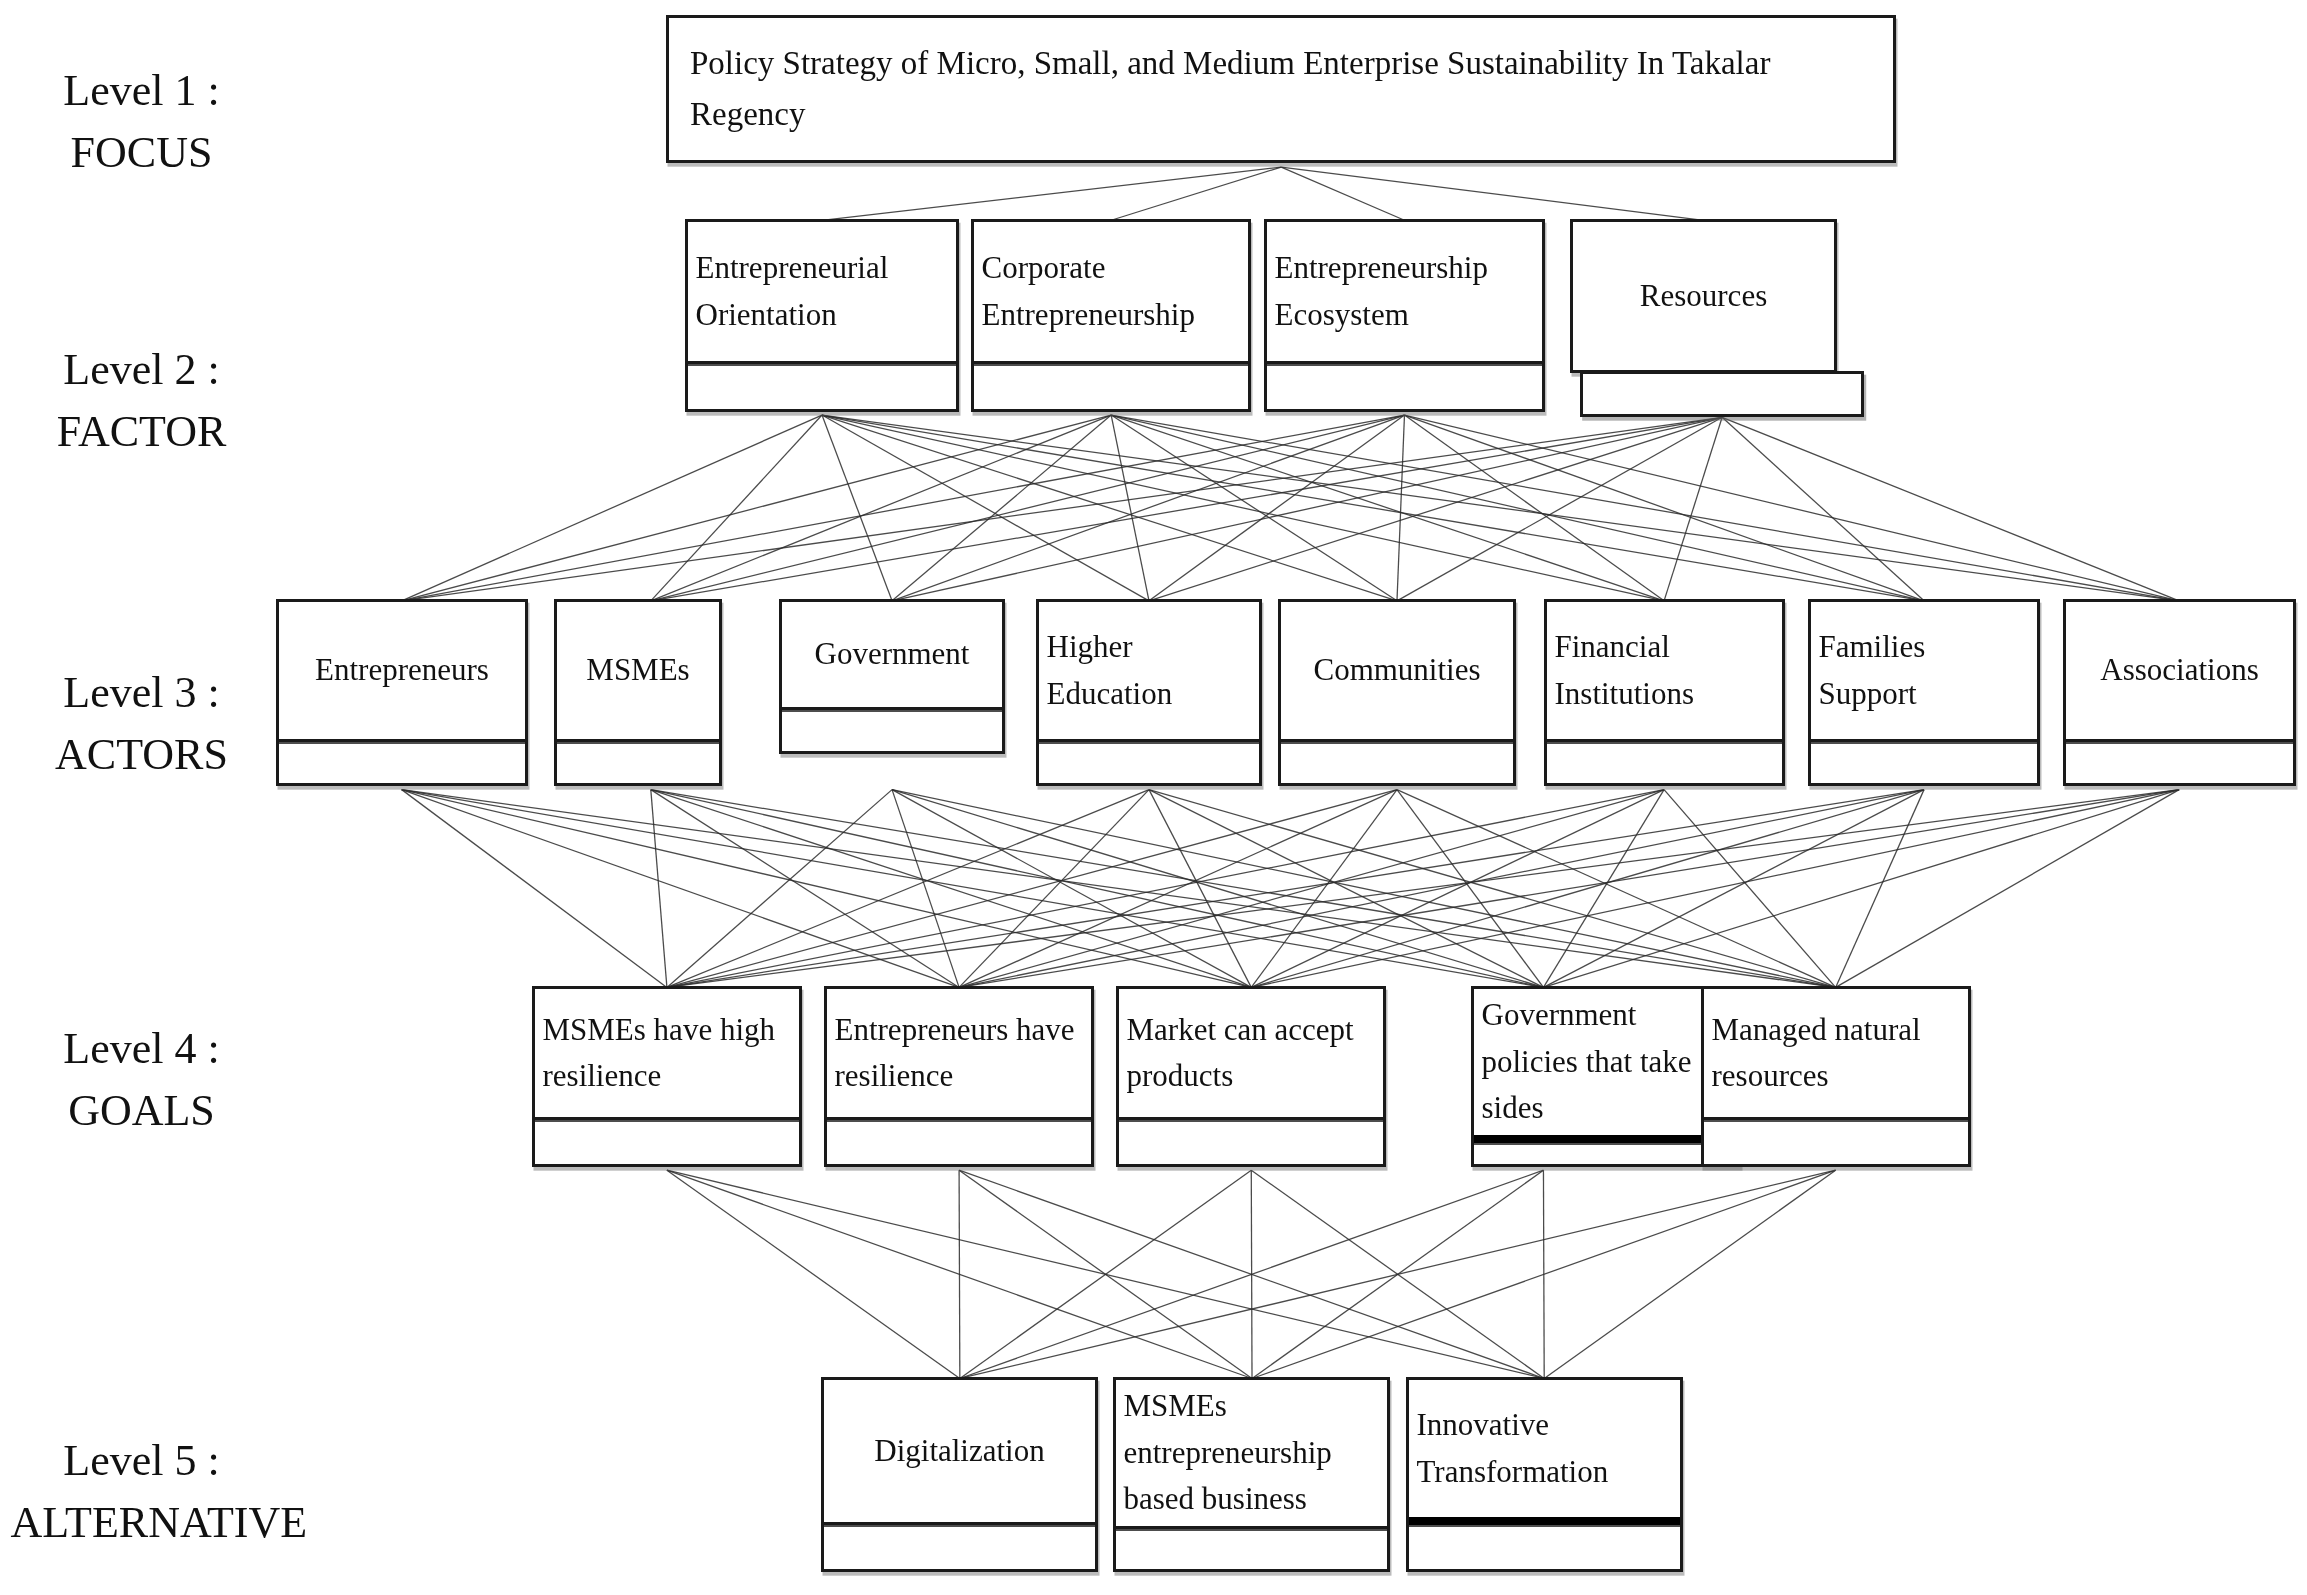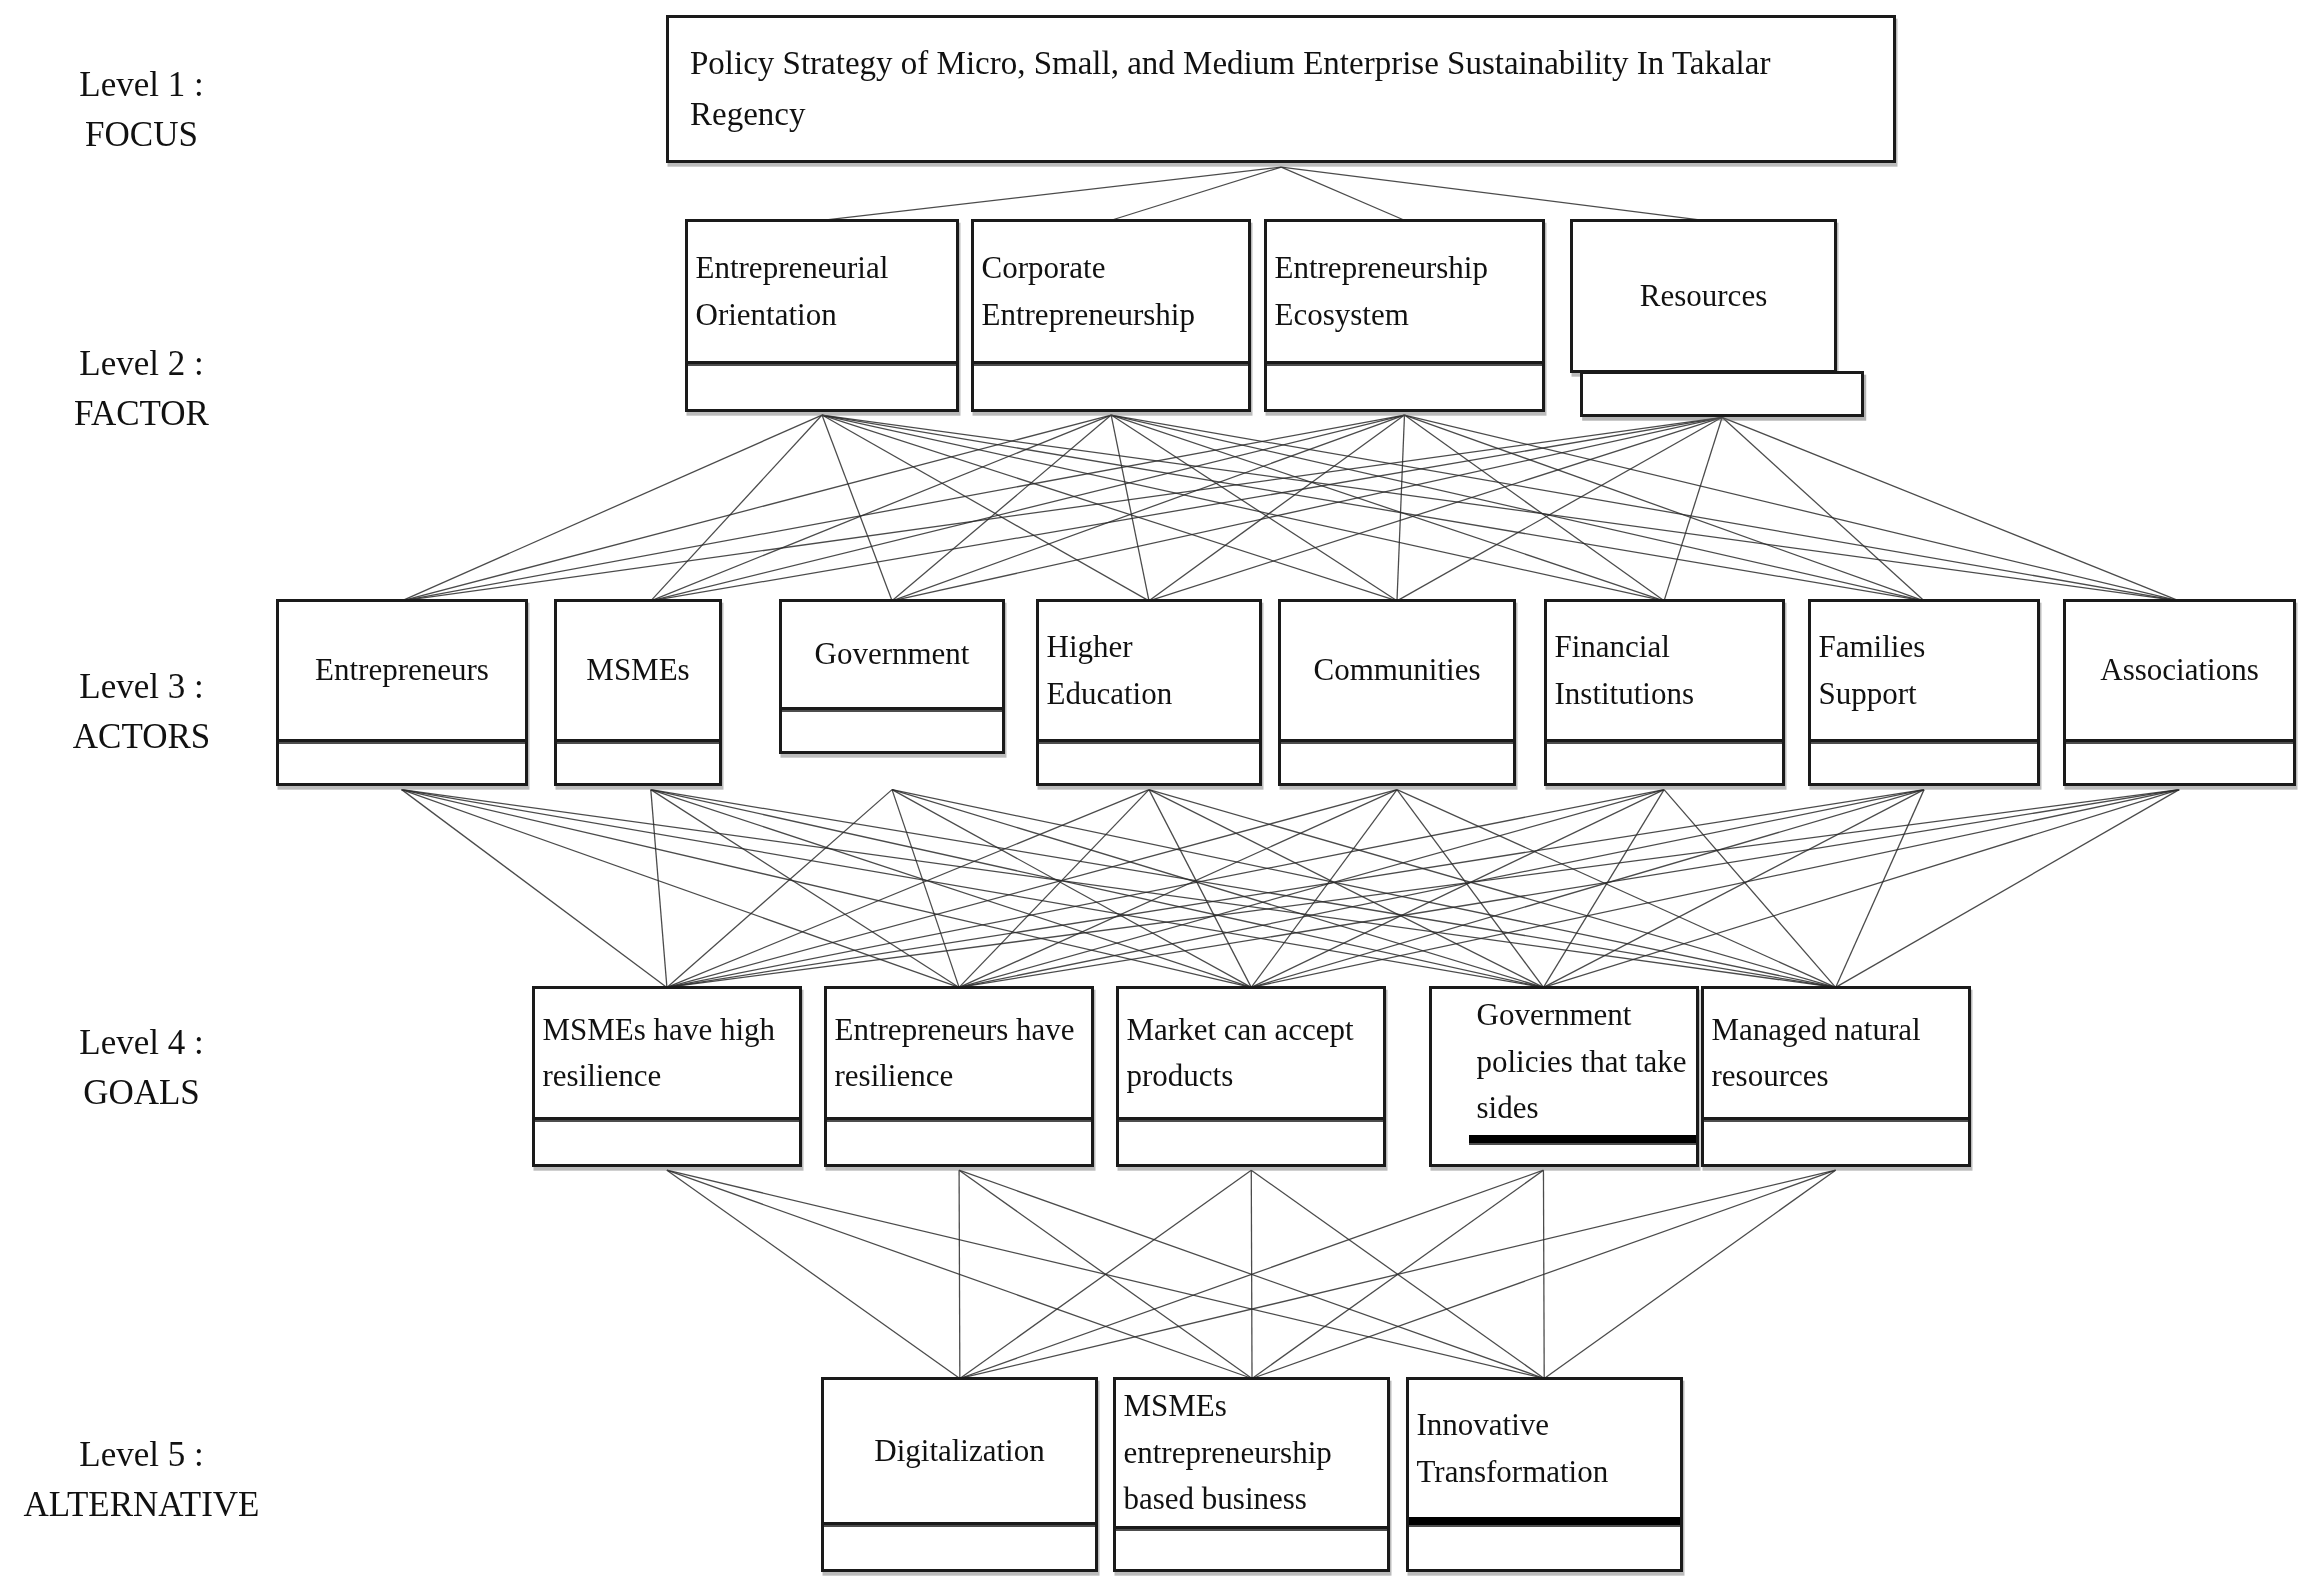--- a/index.html
+++ b/index.html
@@ -16,21 +16,21 @@
     position: absolute;
     left: 0; top: 0;
     width: 2307px; height: 1595px;
     pointer-events: none;
   }
   .side-label {
     position: absolute;
     left: 10.5px;
     width: 262px;
     text-align: center;
-    font-size: 35px;
+    font-size: 44px;
     line-height: 1.42;
     white-space: nowrap;
   }
   .node {
     position: absolute;
     box-sizing: border-box;
     border: 3px solid var(--border, #1a1a1a);
     background: #ffffff;
     display: flex;
     flex-direction: column;
@@ -264,21 +264,21 @@
         <span>Entrepreneurs have resilience</span>
       </div>
       <div class="sub" style="height: 42px;"></div>
     </div>
     <div class="node" style="left: 1116px; top: 986px; width: 270px; height: 181px;">
       <div class="main">
         <span>Market can accept products</span>
       </div>
       <div class="sub" style="height: 42px;"></div>
     </div>
-    <div class="node" style="left: 1429px; top: 986px; width: 270px; height: 181px; padding-left: 37px;">
+    <div class="node" style="left: 1471px; top: 986px; width: 270px; height: 181px;">
       <div class="main thick">
         <span>Government policies that take sides</span>
       </div>
       <div class="sub" style="height: 42px;"></div>
     </div>
     <div class="node" style="left: 1701px; top: 986px; width: 270px; height: 181px;">
       <div class="main">
         <span>Managed natural resources</span>
       </div>
       <div class="sub" style="height: 42px;"></div>

